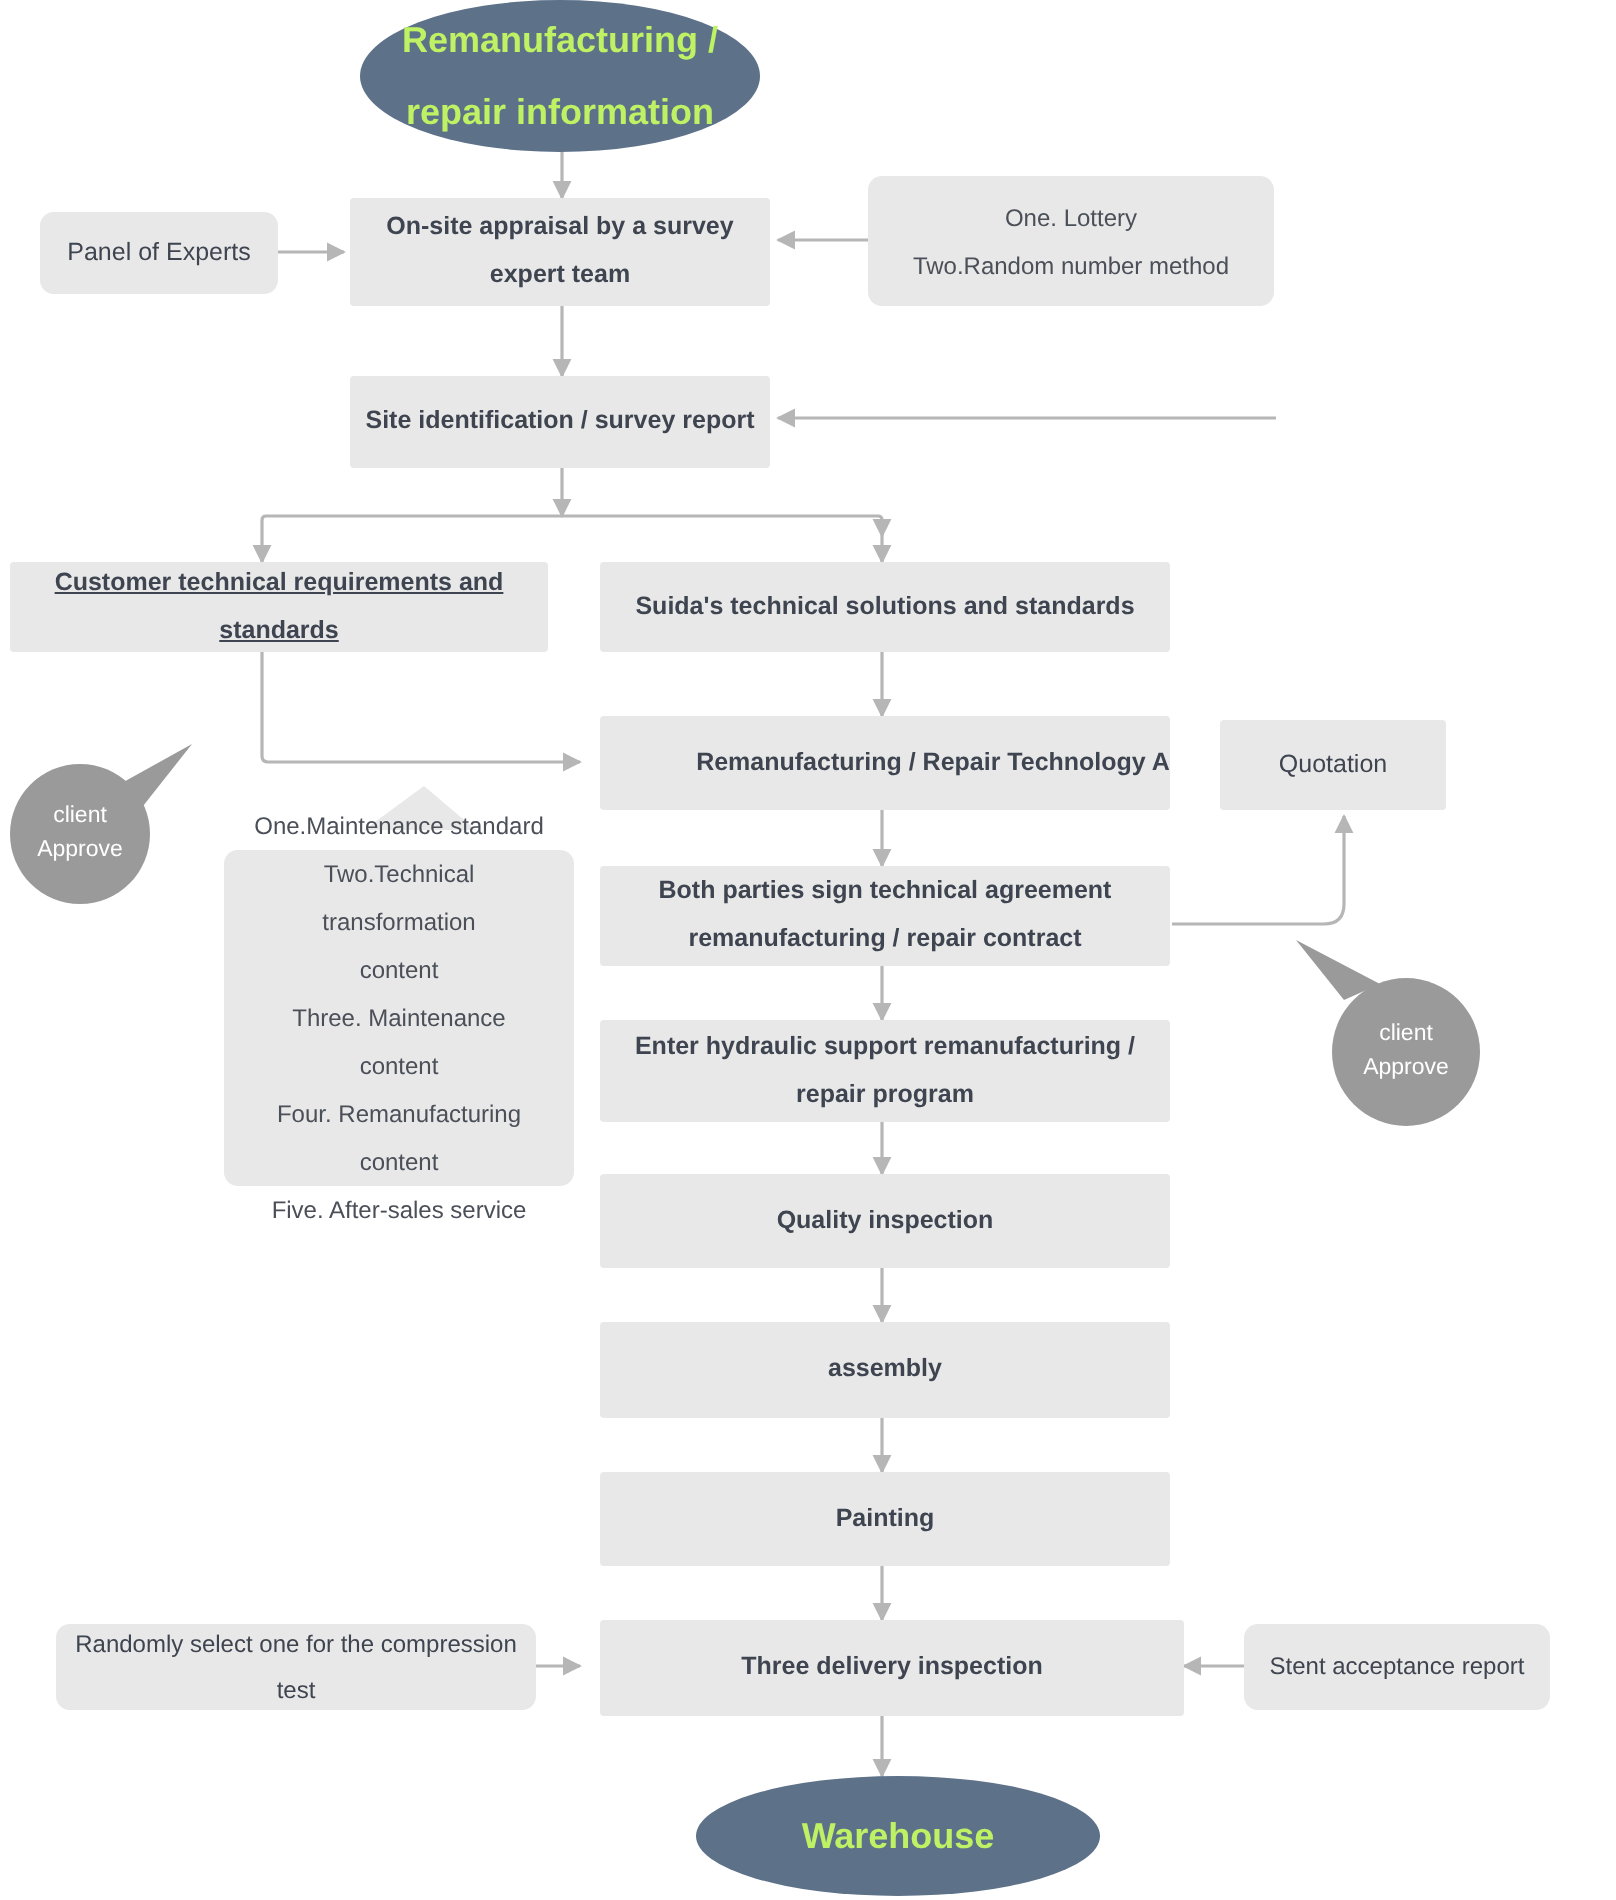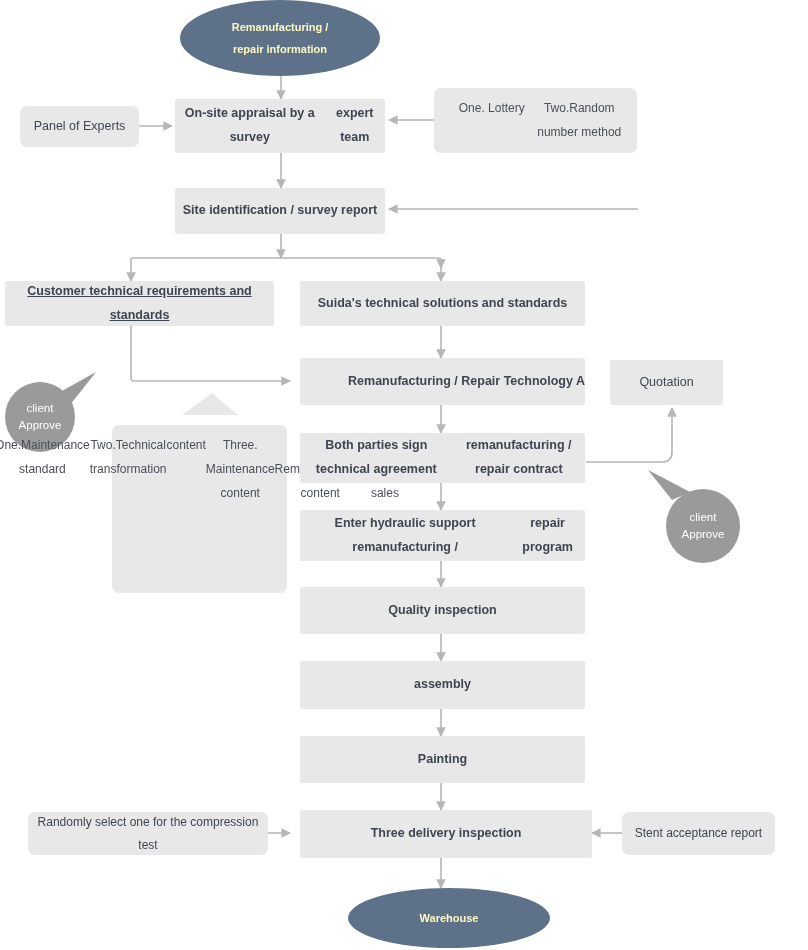--- a/index.html
+++ b/index.html
@@ -17,21 +17,21 @@
     height: 950px;
     overflow: hidden;
     background: #ffffff;
   }
   .node {
     position: absolute;
     box-sizing: border-box;
     background: #e8e8e8;
     color: #3f4550;
     display: flex;
-    flex-direction: row;
+    flex-direction: column;
     align-items: center;
     justify-content: center;
     text-align: center;
     font-size: 12.5px;
     line-height: 1.9;
     border-radius: 2px;
   }
   .node.bold {
     font-weight: bold;
   }
@@ -49,28 +49,28 @@
     padding: 8px 14px;
   }
   .node.note .line {
     display: block;
     width: 100%;
   }
   .ellipse {
     position: absolute;
     box-sizing: border-box;
     background: #5d7189;
-    color: #fef9c3;
+    color: #bef264;
     border-radius: 50%;
     display: flex;
     flex-direction: column;
     align-items: center;
     justify-content: center;
     text-align: center;
-    font-size: 11px;
+    font-size: 18px;
     font-weight: bold;
     line-height: 2.0;
   }
   .circle {
     position: absolute;
     box-sizing: border-box;
     background: #9a9a9a;
     color: #ffffff;
     border-radius: 50%;
     display: flex;

